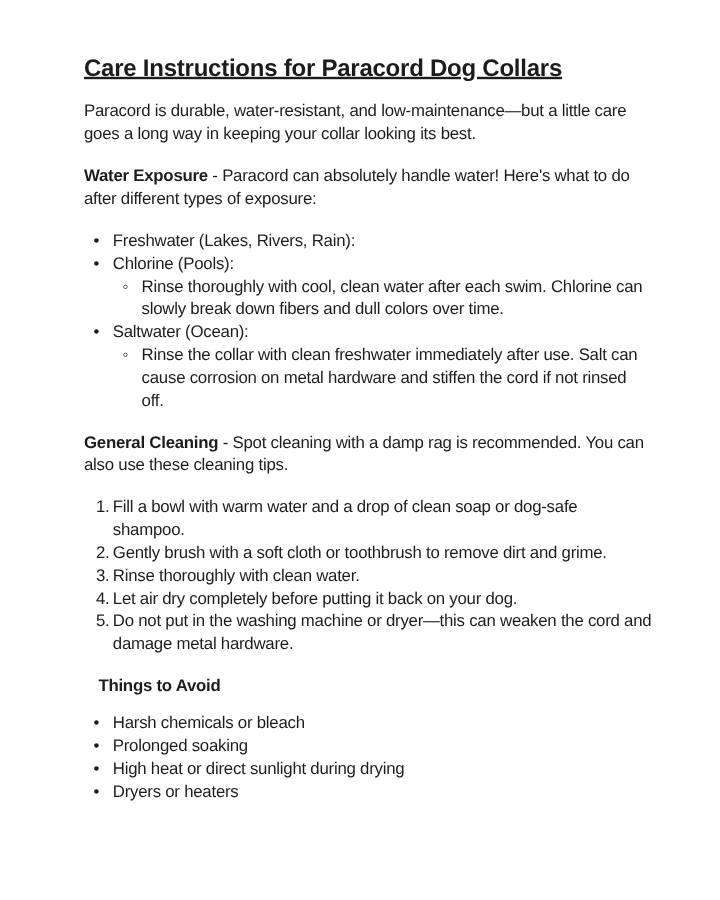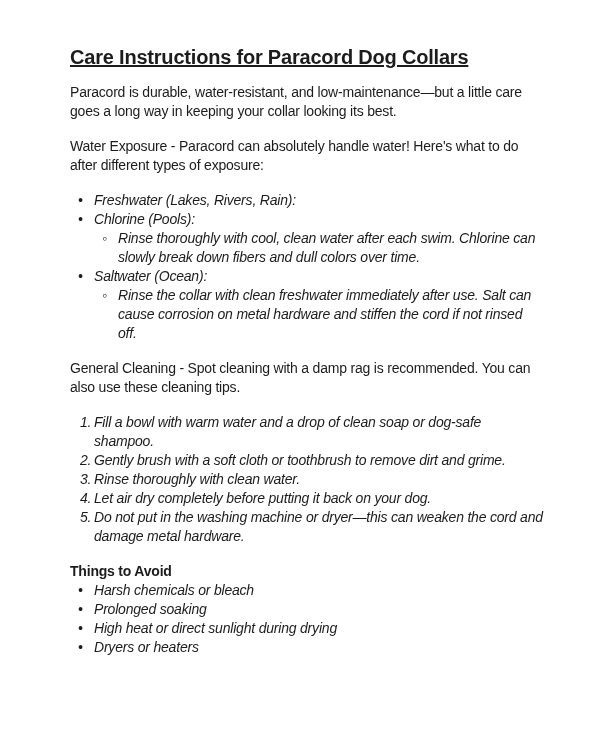--- a/index.html
+++ b/index.html
@@ -24,34 +24,33 @@
     font-size: 20px;
     font-weight: 700;
     text-decoration: underline;
     margin: 0 0 16px 0;
     line-height: 19px;
   }
   p.para {
     margin: 12px 0 16px 0;
   }
   .inline-heading {
-    font-weight: 400;
+    font-weight: 700;
   }
   ul.bullets, ol.steps, ul.sub {
     margin: 0;
     padding: 0;
     list-style: none;
   }
   ul.bullets, ol.steps {
     margin-bottom: 16px;
   }
   ul.bullets > li, ul.sub > li, ol.steps > li {
     position: relative;
     padding-left: 24px;
-    font-style: italic;
   }
   ul.bullets > li::before {
     content: "\2022";
     position: absolute;
     left: 8px;
   }
   ul.sub > li::before {
     content: "\25E6";
     position: absolute;
     left: 8px;
@@ -63,21 +62,21 @@
     counter-increment: step;
   }
   ol.steps > li::before {
     content: counter(step) ".";
     position: absolute;
     left: 10px;
   }
   .section-heading {
     font-size: 14px;
     font-weight: 700;
-    margin: 0;
+    margin: 12px;
     line-height: 19px;
   }
   ul.bullets.last {
     margin-bottom: 0;
   }
 </style>
 </head>
 <body>
 
 <div class="doc">

